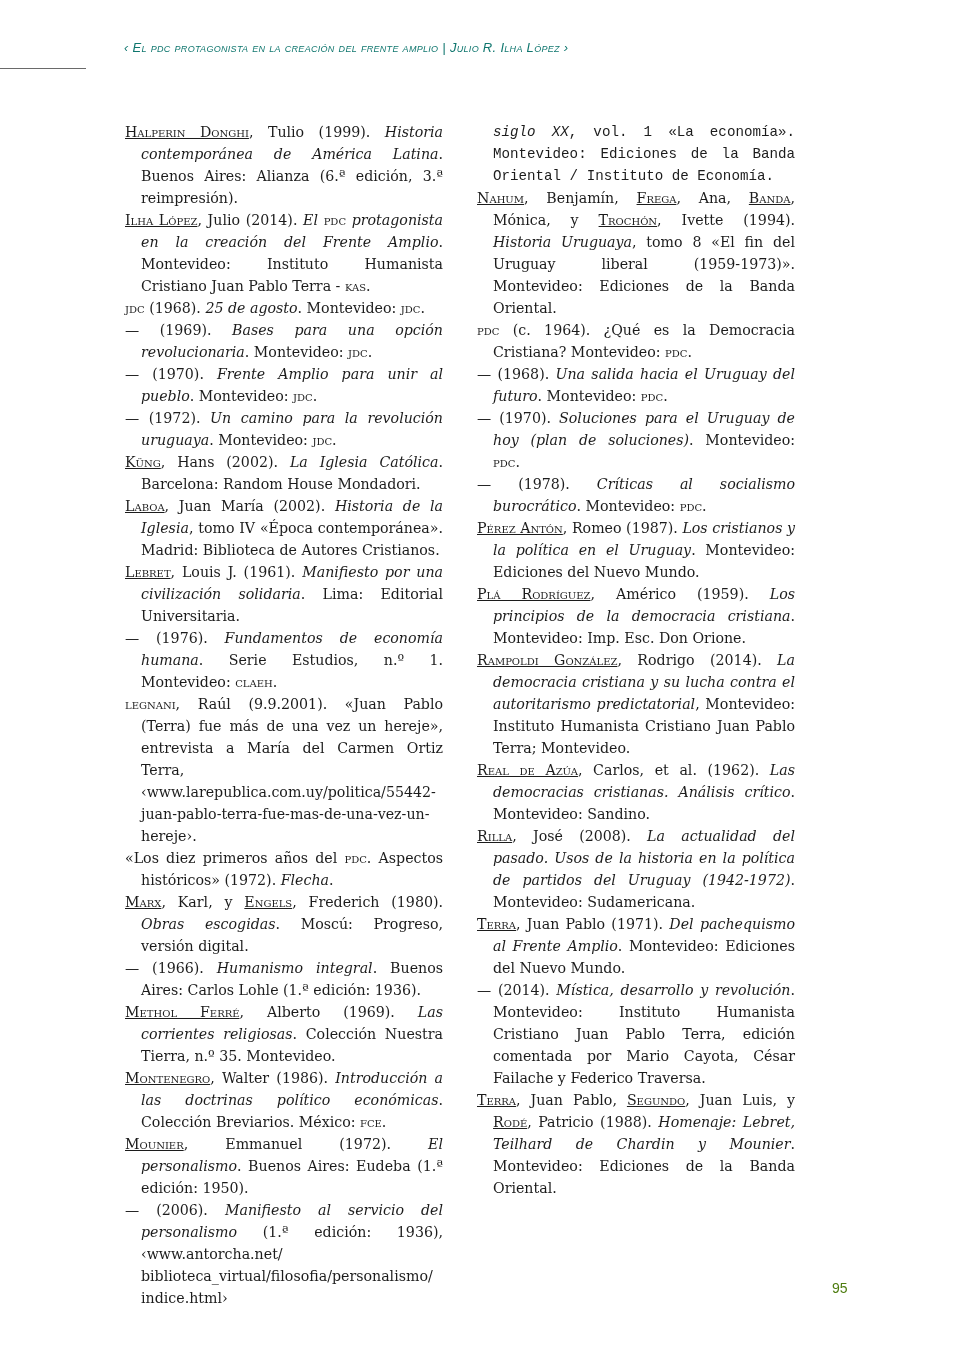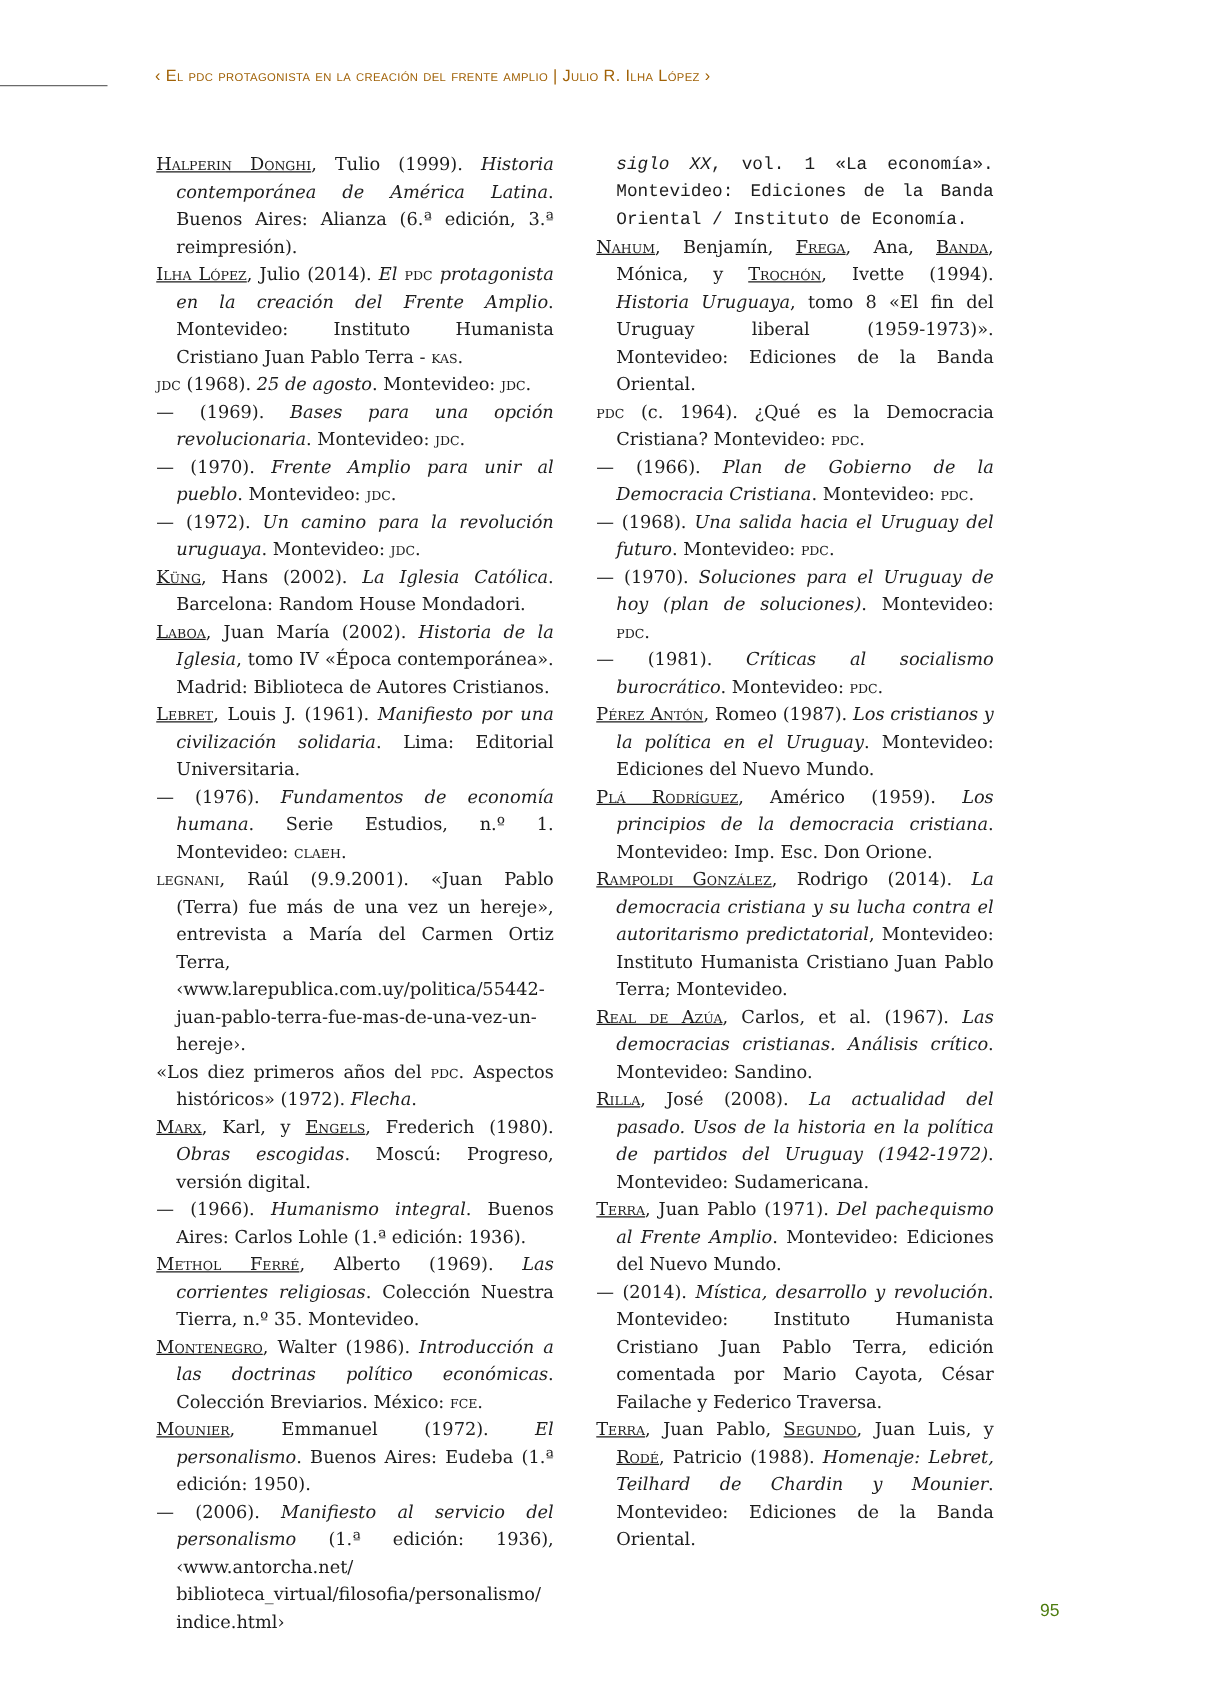--- a/index.html
+++ b/index.html
@@ -1,18 +1,18 @@
 <!DOCTYPE html>
 <html><head>
 <meta charset="utf-8">
 <style>
   html, body { margin: 0; padding: 0; background: #ffffff; }
   body { width: 964px; height: 1361px; position: relative; overflow: hidden; font-family: "DejaVu Serif", serif; color: #1c1c1c; }
   .header-rule { position: absolute; left: 0; top: 68px; width: 86px; height: 1px; background: #6a6a6a; }
-  .header { position: absolute; left: 124px; top: 53px; font-family: "Liberation Sans", sans-serif; font-size: 13px; color: #a16207; letter-spacing: 0.3px; white-space: nowrap; }
+  .header { position: absolute; left: 124px; top: 40px; font-family: "Liberation Sans", sans-serif; font-size: 13px; color: #0f766e; letter-spacing: 0.3px; white-space: nowrap; font-style: italic; }
   .header .sc { font-variant: small-caps; }
   .col { position: absolute; top: 121px; width: 318px; font-size: 14.2px; line-height: 22px; }
   .col.left { left: 125px; }
   .col.right { left: 477px; }
   .entry { margin: 0; padding-left: 16px; text-indent: -16px; text-align: justify; hyphens: manual; }
   .entry .auth { font-variant: small-caps; text-decoration: underline; }
   .entry .it { font-style: italic; }
   .entry .sc { font-variant: small-caps; text-transform: lowercase; }
   .page-number { position: absolute; left: 832px; top: 1280px; font-family: "Liberation Sans", sans-serif; font-size: 14px; color: #4d7c0f; }
 </style>
@@ -41,27 +41,26 @@
     <p class="entry"><span>— (1966). </span><span class="it">Humanismo integral</span><span>. Buenos Aires: Carlos Lohle (1.ª edición: 1936).</span></p>
     <p class="entry"><span class="auth">Methol Ferré</span><span>, Alberto (1969). </span><span class="it">Las corrientes religiosas</span><span>. Colección Nuestra Tierra, n.º 35. Montevideo.</span></p>
     <p class="entry"><span class="auth">Montenegro</span><span>, Walter (1986). </span><span class="it">Introducción a las doctrinas político económicas</span><span>. Colección Breviarios. México: </span><span class="sc">FCE</span><span>.</span></p>
     <p class="entry"><span class="auth">Mounier</span><span>, Emmanuel (1972). </span><span class="it">El personalismo</span><span>. Buenos Aires: Eudeba (1.ª edición: 1950).</span></p>
     <p class="entry"><span>— (2006). </span><span class="it">Manifiesto al servicio del personalismo</span><span> (1.ª edición: 1936), ‹www.antorcha.net/ biblioteca_virtual/filosofia/personalismo/ indice.html›</span></p>
   </div>
 <div class="col right" id="col-right">
     <p class="entry" style="padding-left: 16px; text-indent: 0px; font-family: Liberation Mono, monospace;"><span class="it">siglo XX</span><span>, vol. 1 «La economía». Montevideo: Ediciones de la Banda Oriental / Instituto de Economía.</span></p>
     <p class="entry"><span class="auth">Nahum</span><span>, Benjamín, </span><span class="auth">Frega</span><span>, Ana, </span><span class="auth">Banda</span><span>, Mónica, y </span><span class="auth">Trochón</span><span>, Ivette (1994). </span><span class="it">Historia Uruguaya</span><span>, tomo 8 «El fin del Uruguay liberal (1959-1973)». Montevideo: Ediciones de la Banda Oriental.</span></p>
     <p class="entry"><span class="sc">PDC</span><span> (c. 1964). ¿Qué es la Democracia Cristiana? Montevideo: </span><span class="sc">PDC</span><span>.</span></p>
-    <p class="entry"><span>— (1966). </span><span class="it">Plan de Gobierno de la Democracia Cristiana</span><span>. Montevideo: </span><span class="sc">PDC</span><span>.</span></p>
     <p class="entry"><span>— (1968). </span><span class="it">Una salida hacia el Uruguay del futuro</span><span>. Montevideo: </span><span class="sc">PDC</span><span>.</span></p>
     <p class="entry"><span>— (1970). </span><span class="it">Soluciones para el Uruguay de hoy (plan de soluciones)</span><span>. Montevideo: </span><span class="sc">PDC</span><span>.</span></p>
-    <p class="entry"><span>— (1981). </span><span class="it">Críticas al socialismo burocrático</span><span>. Montevideo: </span><span class="sc">PDC</span><span>.</span></p>
+    <p class="entry"><span>— (1978). </span><span class="it">Críticas al socialismo burocrático</span><span>. Montevideo: </span><span class="sc">PDC</span><span>.</span></p>
     <p class="entry"><span class="auth">Pérez Antón</span><span>, Romeo (1987). </span><span class="it">Los cristianos y la política en el Uruguay</span><span>. Montevideo: Ediciones del Nuevo Mundo.</span></p>
     <p class="entry"><span class="auth">Plá Rodríguez</span><span>, Américo (1959). </span><span class="it">Los principios de la democracia cristiana</span><span>. Montevideo: Imp. Esc. Don Orione.</span></p>
     <p class="entry"><span class="auth">Rampoldi González</span><span>, Rodrigo (2014). </span><span class="it">La democracia cristiana y su lucha contra el autoritarismo predictatorial</span><span>, Montevideo: Instituto Humanista Cristiano Juan Pablo Terra; Montevideo.</span></p>
-    <p class="entry"><span class="auth">Real de Azúa</span><span>, Carlos, et al. (1967). </span><span class="it">Las democracias cristianas. Análisis crítico</span><span>. Montevideo: Sandino.</span></p>
+    <p class="entry"><span class="auth">Real de Azúa</span><span>, Carlos, et al. (1962). </span><span class="it">Las democracias cristianas. Análisis crítico</span><span>. Montevideo: Sandino.</span></p>
     <p class="entry"><span class="auth">Rilla</span><span>, José (2008). </span><span class="it">La actualidad del pasado. Usos de la historia en la política de partidos del Uruguay (1942-1972)</span><span>. Montevideo: Sudamericana.</span></p>
     <p class="entry"><span class="auth">Terra</span><span>, Juan Pablo (1971). </span><span class="it">Del pachequismo al Frente Amplio</span><span>. Montevideo: Ediciones del Nuevo Mundo.</span></p>
     <p class="entry"><span>— (2014). </span><span class="it">Mística, desarrollo y revolución</span><span>. Montevideo: Instituto Humanista Cristiano Juan Pablo Terra, edición comentada por Mario Cayota, César Failache y Federico Traversa.</span></p>
     <p class="entry"><span class="auth">Terra</span><span>, Juan Pablo, </span><span class="auth">Segundo</span><span>, Juan Luis, y </span><span class="auth">Rodé</span><span>, Patricio (1988). </span><span class="it">Homenaje: Lebret, Teilhard de Chardin y Mounier</span><span>. Montevideo: Ediciones de la Banda Oriental.</span></p>
   </div>
 
 <div class="page-number">95</div>
 
 </body></html>

